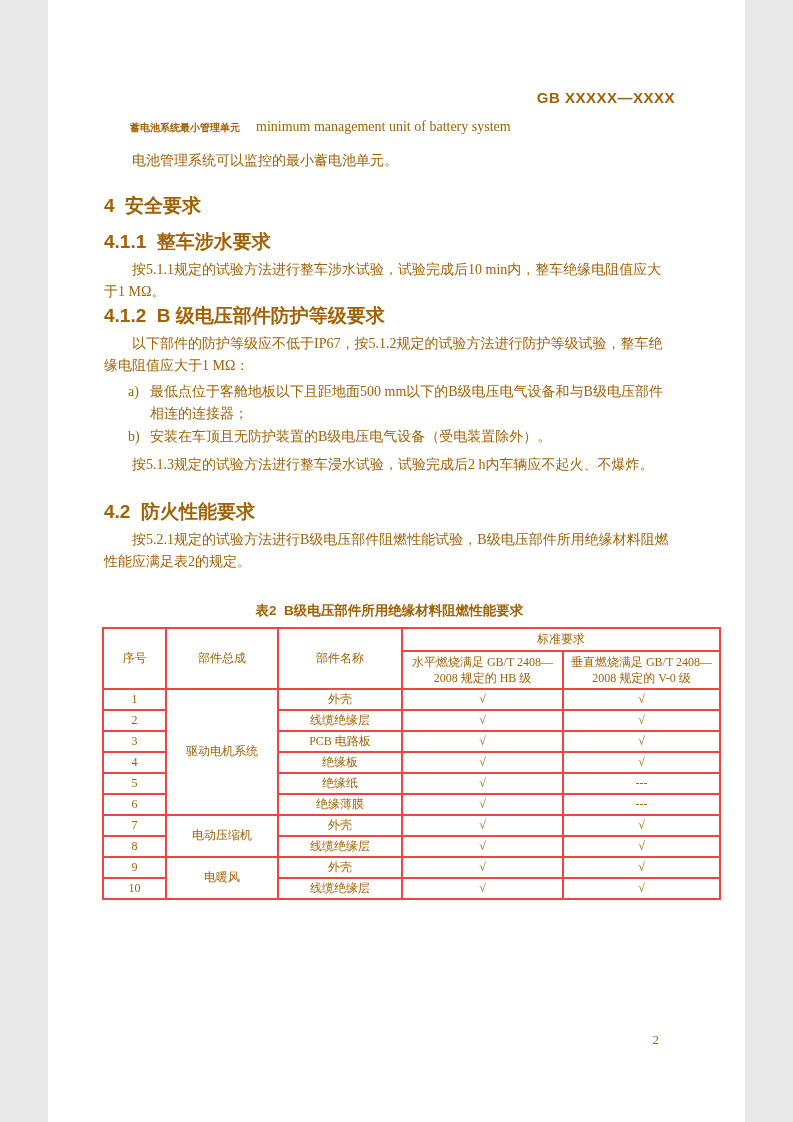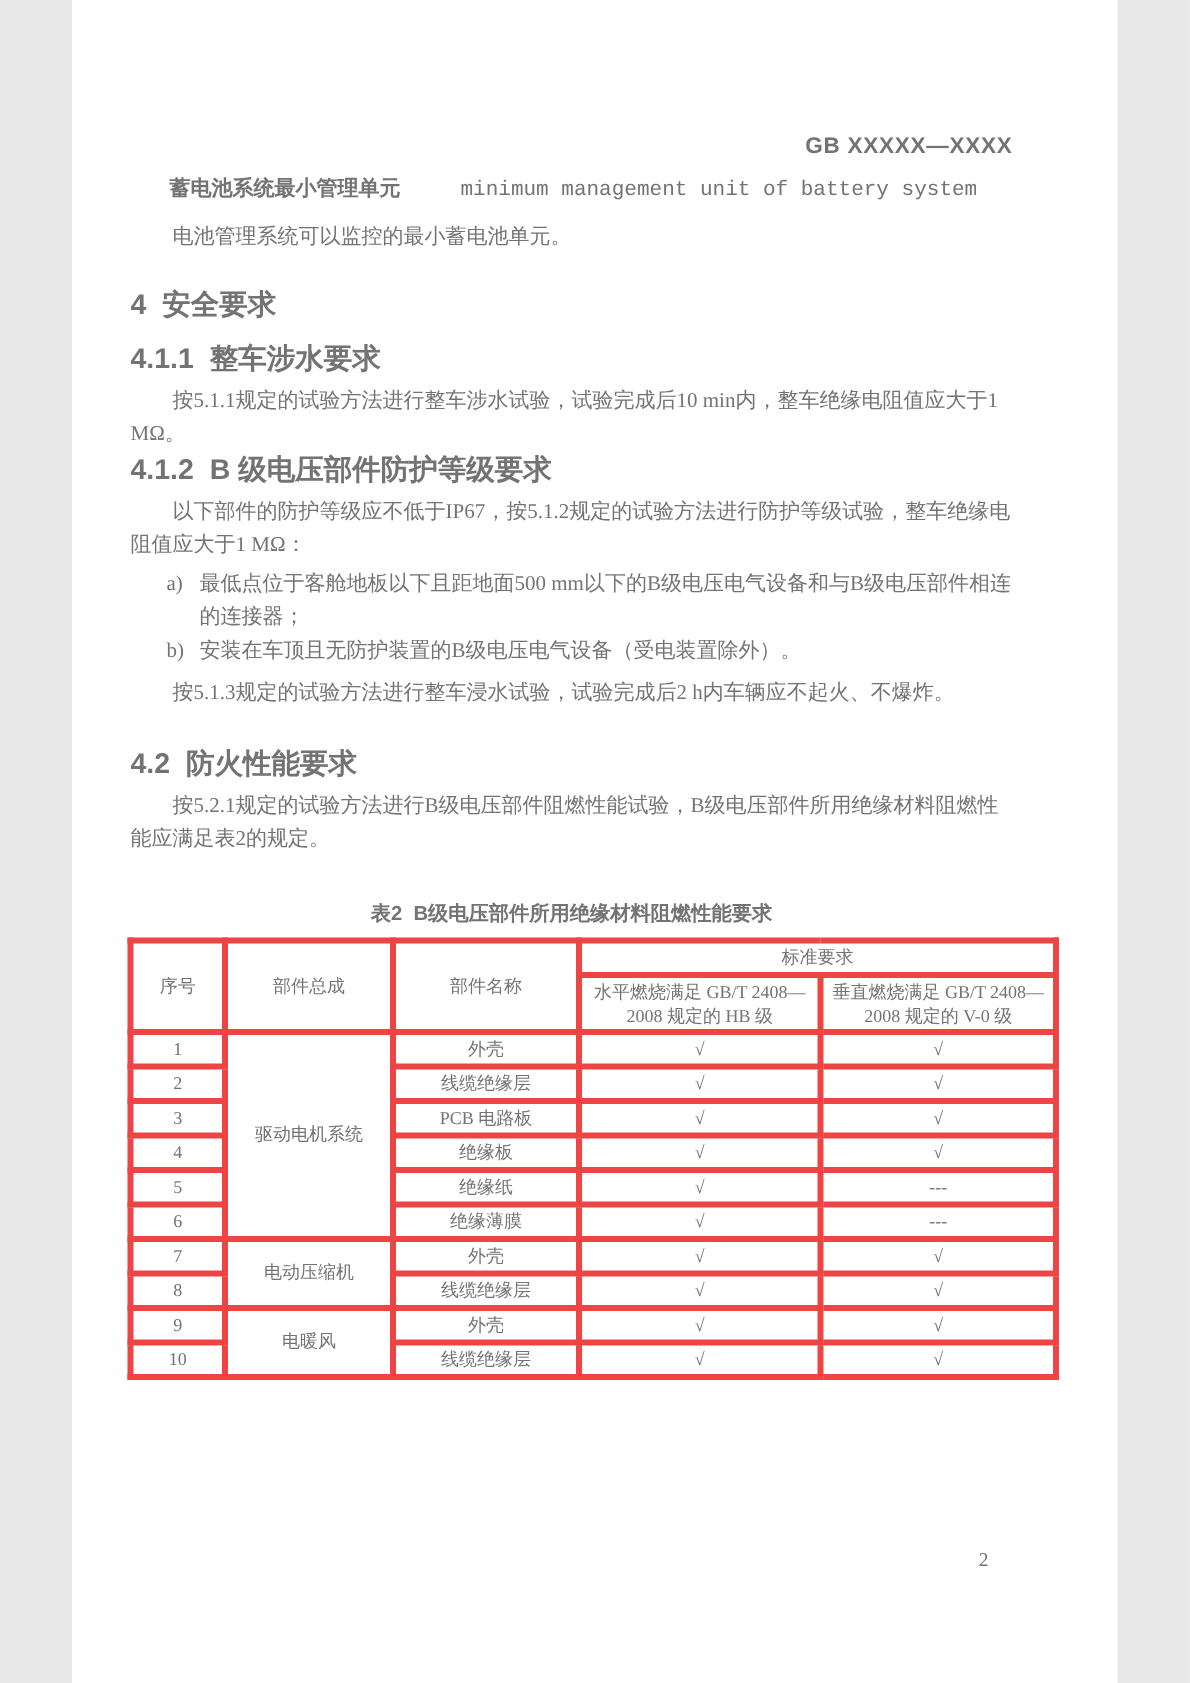--- a/index.html
+++ b/index.html
@@ -7,24 +7,24 @@
     padding: 0;
     background: #e8e8e8;
   }
   .page {
     position: relative;
     width: 697px;
     height: 1122px;
     margin: 0 auto;
     background: #ffffff;
     font-family: "Liberation Serif", "DejaVu Serif", serif;
-    color: #737373;
+    color: #a16207;
     overflow: hidden;
     box-sizing: border-box;
-    padding: 90px 70px 0 39px;
+    padding: 90px 70px 0 56px;
   }
   .pre { white-space: pre-wrap; }
 
   .doc-header {
     text-align: right;
     font-family: "Liberation Sans", "DejaVu Sans", sans-serif;
     font-weight: bold;
     font-size: 15px;
     line-height: 16px;
     letter-spacing: 0.5px;
@@ -38,26 +38,25 @@
 
   .term-line {
     margin-top: 10px;
     margin-left: 26px;
     font-size: 14px;
     line-height: 22px;
   }
   .term-cn {
     font-family: Liberation Mono, monospace;
     font-weight: bold;
-    font-size: 14px;
+    font-size: 10px;
   }
   .term-en {
-    margin-left: 40px;
-    font-size: 14px;
-    font-family: Liberation Mono, monospace;
+    margin-left: 16px;
+    font-size: 14px;
   }
 
   .para {
     font-size: 14px;
     line-height: 22.5px;
     text-indent: 2em;
     margin: 6px 0 0 0;
   }
   .para-noindent { text-indent: 0; margin-left: 28px; }
 
@@ -100,21 +99,21 @@
 
   table.flam {
     border-collapse: collapse;
     margin-top: 6px;
     margin-left: -2px;
     width: 617px;
     table-layout: fixed;
     font-size: 12px;
   }
   table.flam th, table.flam td {
-    border: 4px solid #ef4444;
+    border: 2px solid #ef4444;
     text-align: center;
     vertical-align: middle;
     padding: 1px 4px;
     font-weight: normal;
     box-sizing: border-box;
   }
   table.flam { border: 1.5px solid #000; }
   tr.hdr-top th { height: 23px; }
   tr.hdr-sub th { height: 38px; line-height: 16px; }
   tr.data-row td { height: 21px; }

